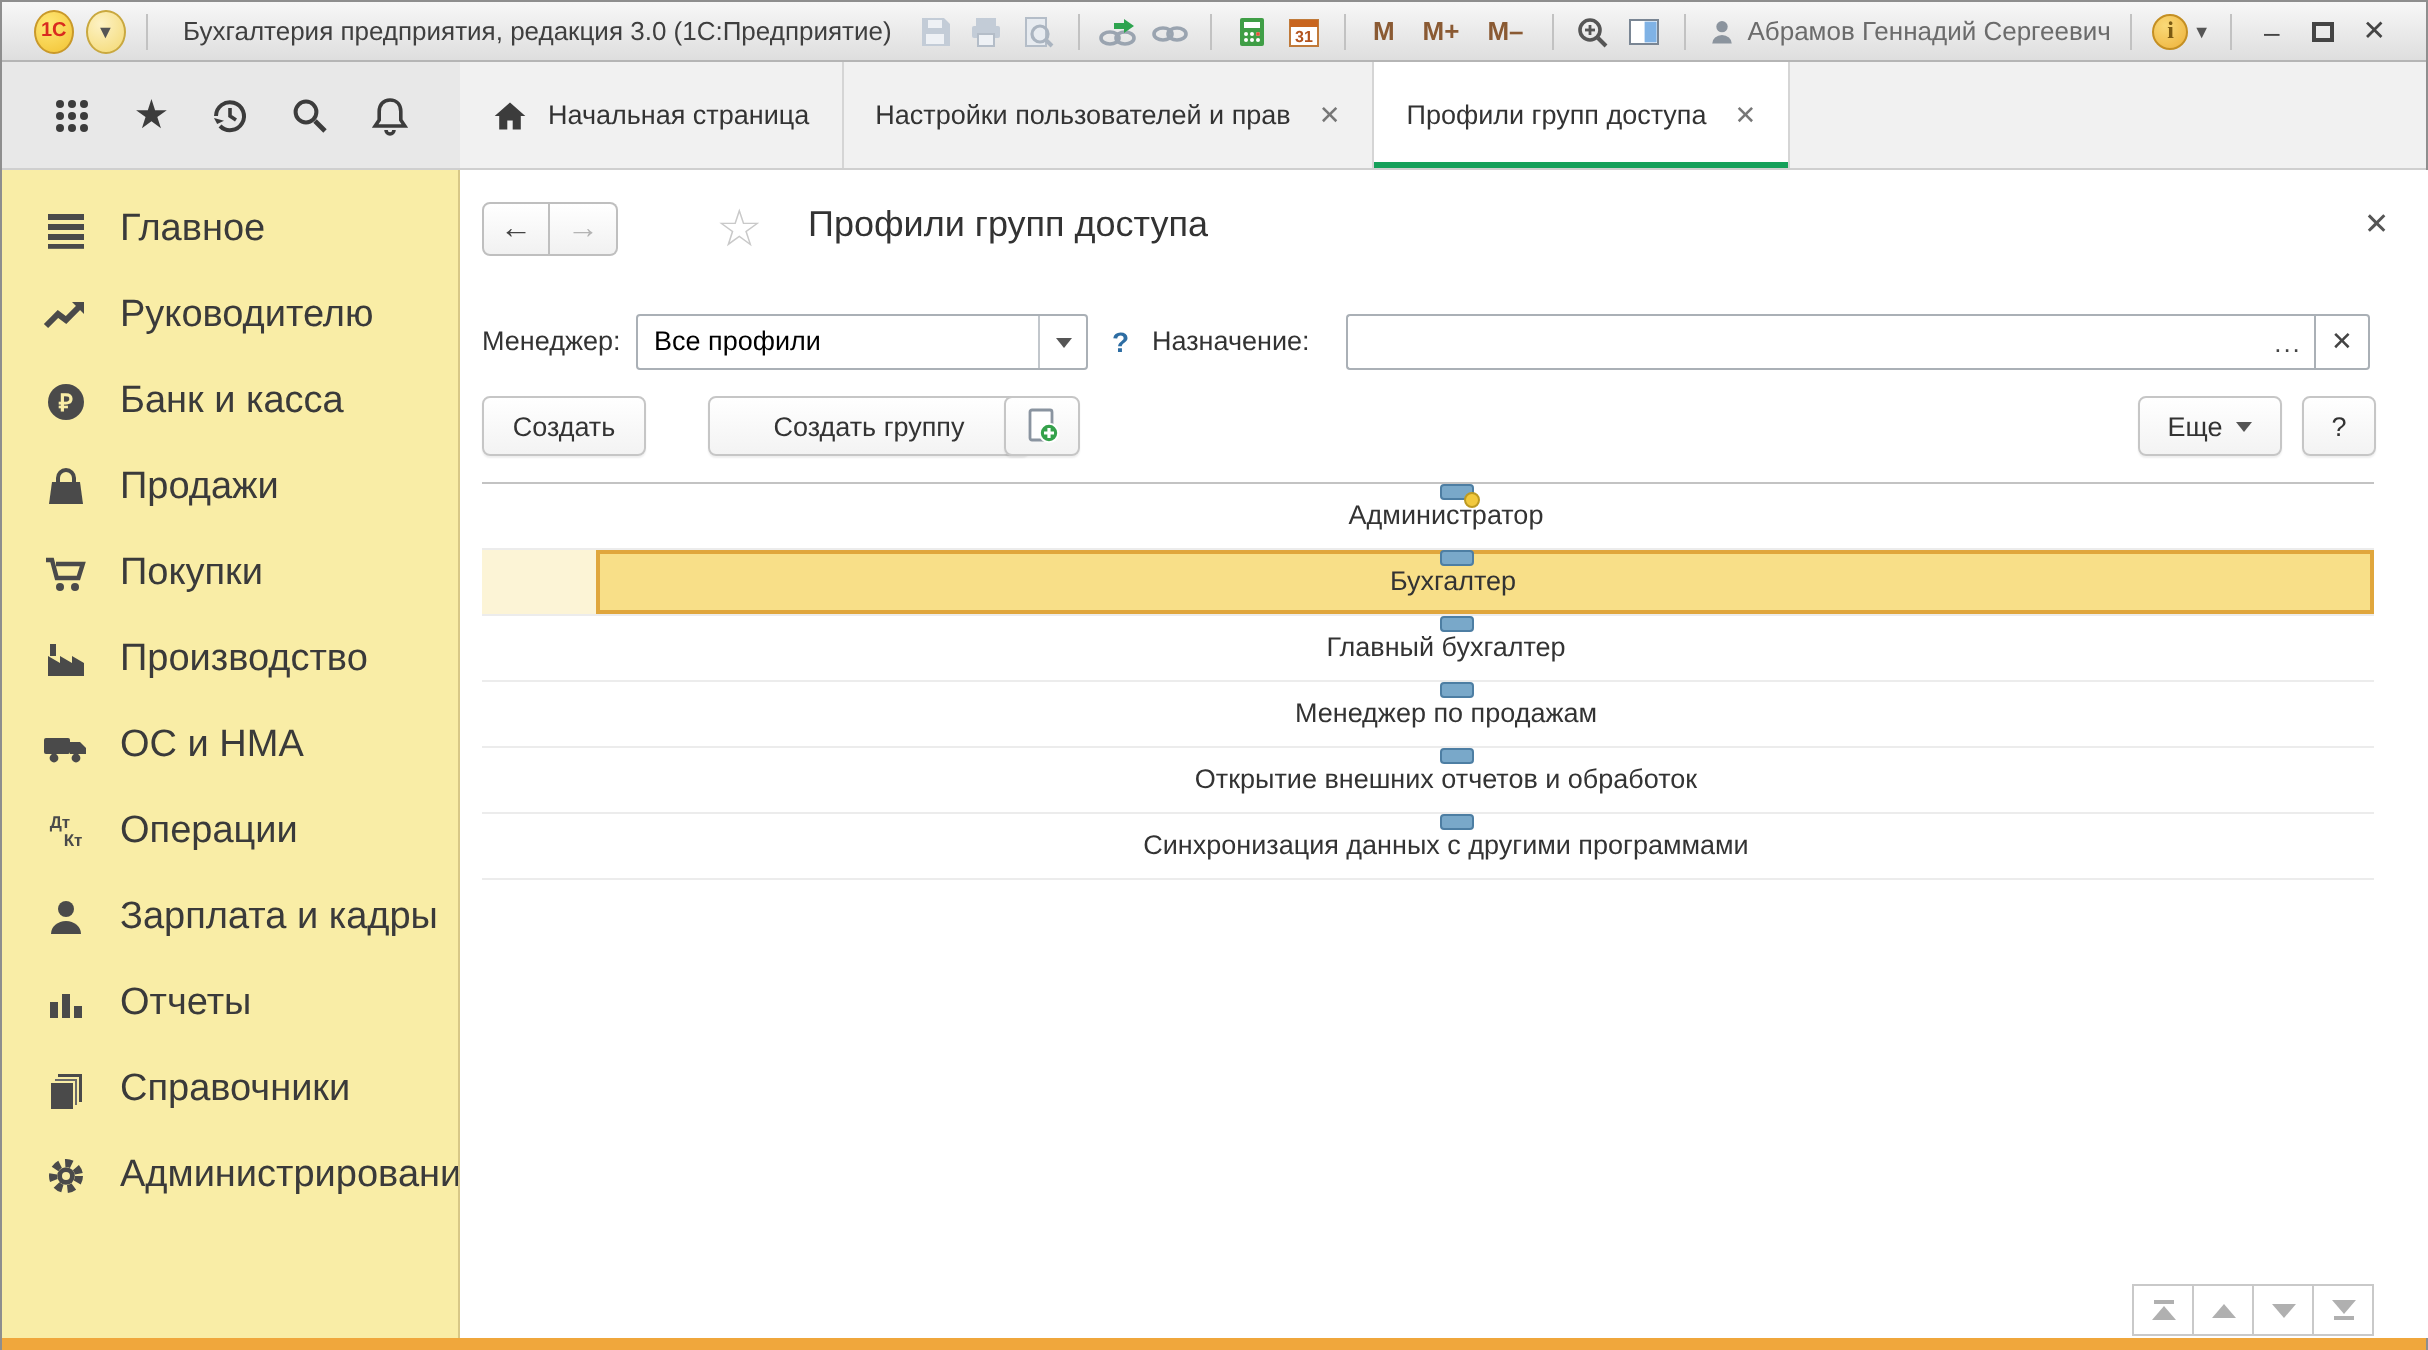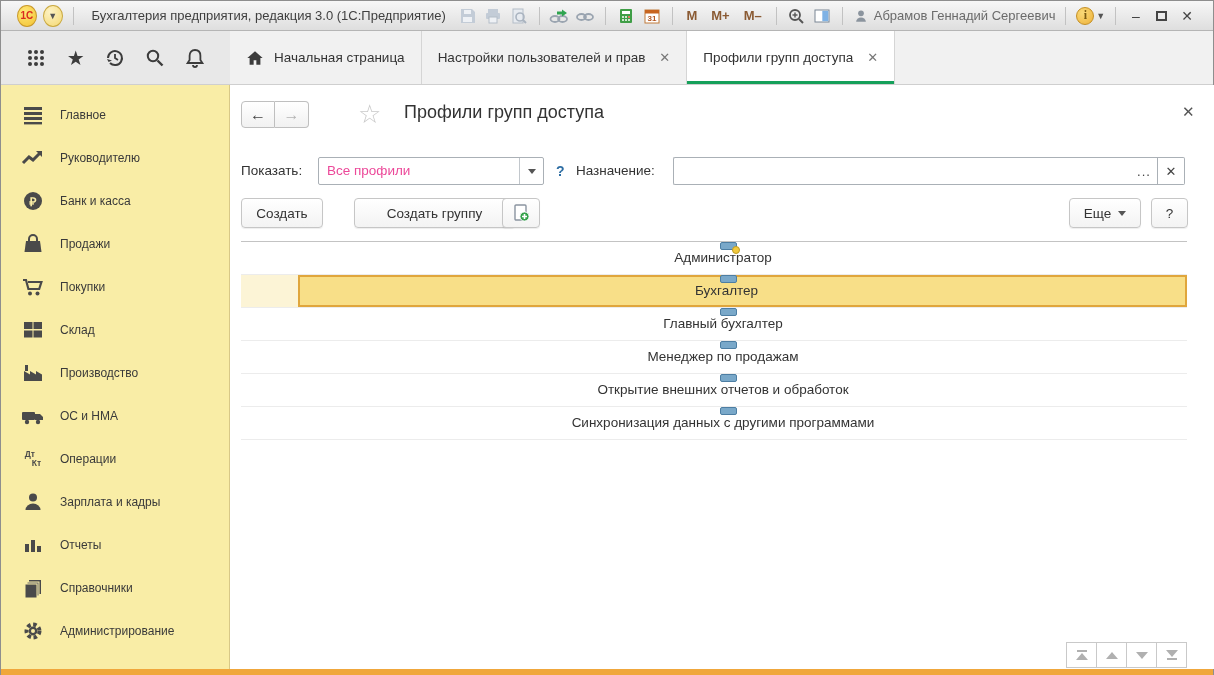--- a/index.html
+++ b/index.html
@@ -36,39 +36,39 @@
   .star-glyph { font-size:20px; color:#3c3c3c; line-height:1; }
   .tab { height:100%; display:flex; align-items:center; padding:12px 16px; gap:10px; border-right:1px solid #d5d5d5; cursor:pointer; position:relative; font-size:13.5px; color:#333; white-space:nowrap; }
   .tab .tab-close { color:#777; font-size:13px; margin-left:4px; }
   .tab.active { background:#fff; }
   .tab.active::after { content:""; position:absolute; left:0; right:0; bottom:0; height:3px; background:#15a05a; }
 
   
   .sidebar { position:absolute; left:0; top:84px; width:229px; height:584px; background:#f9eda6; border-right:1px solid #d8c887; padding-top:8px; overflow:hidden; }
   .side-item { height:43px; display:flex; align-items:center; padding-left:20px; cursor:pointer; }
   .side-ico { width:24px; height:24px; flex:none; display:flex; align-items:center; justify-content:center; margin-right:15px; }
-  .side-label { font-size:12px; color:#3a3a3a; }
+  .side-label { font-size:19px; color:#3a3a3a; }
   .dtkt { font-size:8.5px; font-weight:bold; color:#4a4a4a; line-height:1; text-align:left; }
   .dtkt .kt { display:block; margin-left:7px; }
 
   
   .content { position:absolute; left:229px; top:84px; width:985px; height:584px; background:#fff; }
 
   .nav-group { position:absolute; left:11px; top:16px; display:flex; }
   .nav-btn { width:34px; height:27px; background:linear-gradient(#fff,#f1f1f1); border:1px solid #bfbfbf; display:flex; align-items:center; justify-content:center; font-size:16px; cursor:pointer; }
   .nav-btn.back { border-radius:4px 0 0 4px; color:#444; }
   .nav-btn.fwd { border-radius:0 4px 4px 0; border-left:none; color:#b4b4b4; }
   .fav-star { position:absolute; left:128px; top:14px; font-size:26px; color:#c9c9c9; cursor:pointer; }
   .page-title { position:absolute; left:174px; top:17px; font-size:18px; color:#333; }
   .form-close { position:absolute; left:952px; top:18px; font-size:15px; color:#555; cursor:pointer; }
 
   .filter-row { position:absolute; left:0; top:72px; width:100%; height:28px; }
   .lbl { position:absolute; top:0; height:28px; line-height:28px; font-size:13.5px; color:#333; }
   .combo { position:absolute; left:88px; top:0; width:226px; height:28px; background:#fff; border:1px solid #aab0b6; border-radius:2px; display:flex; cursor:pointer; }
-  .combo-text { flex:1; line-height:26px; padding-left:8px; font-size:13.5px; color:#ec4899; }
+  .combo-text { flex:1; line-height:26px; padding-left:8px; font-size:13.5px; color:#000000; }
   .combo-arrow { width:24px; border-left:1px solid #c2c7cc; display:flex; align-items:center; justify-content:center; }
   .tri-down { width:0; height:0; border-left:4px solid transparent; border-right:4px solid transparent; border-top:5px solid #555; }
   .help-link { position:absolute; left:326px; top:0; line-height:28px; color:#2d6da3; font-weight:bold; font-size:14px; cursor:pointer; }
   .field-group { position:absolute; left:443px; top:0; width:512px; height:28px; display:flex; }
   .field-input { flex:1; height:28px; border:1px solid #aab0b6; border-right:none; padding:0 6px; font-size:13.5px; font-family:inherit; outline:none; border-radius:2px 0 0 2px; }
   .field-btn { width:27px; height:28px; border:1px solid #aab0b6; background:#fff; display:flex; align-items:center; justify-content:center; font-size:13px; color:#444; cursor:pointer; }
   .field-btn + .field-btn { border-left:none; border-radius:0 2px 2px 0; }
   .field-btn.dots { border-left:none; letter-spacing:1px; }
 
   .btn-row { position:absolute; left:0; top:113px; width:100%; height:30px; }
@@ -308,31 +308,20 @@
             <path d="M2 4h3l2.4 9h10.8l2.2-7H7" fill="none" stroke="#4a4a4a" stroke-width="2.2"></path>
             <circle cx="9" cy="17.5" r="2" fill="#4a4a4a"></circle>
             <circle cx="16.5" cy="17.5" r="2" fill="#4a4a4a"></circle>
           </svg>
         </span>
       <span class="side-label">Покупки</span>
     </div>
     <div class="side-item">
       <span class="side-ico">
           <svg width="22" height="22" viewBox="0 0 22 22" fill="#4a4a4a">
-            <rect x="2" y="3" width="8.5" height="7"></rect>
-            <rect x="11.5" y="3" width="8.5" height="7"></rect>
-            <rect x="2" y="11.5" width="8.5" height="7"></rect>
-            <rect x="11.5" y="11.5" width="8.5" height="7"></rect>
-          </svg>
-        </span>
-      <span class="side-label">Склад</span>
-    </div>
-    <div class="side-item">
-      <span class="side-ico">
-          <svg width="22" height="22" viewBox="0 0 22 22" fill="#4a4a4a">
             <path d="M2 19V9l6 3.5V9l6 3.5V9l6 3.5V19z"></path>
             <rect x="3" y="3" width="3" height="6"></rect>
           </svg>
         </span>
       <span class="side-label">Производство</span>
     </div>
     <div class="side-item">
       <span class="side-ico">
           <svg width="24" height="22" viewBox="0 0 24 22" fill="#4a4a4a">
             <rect x="1" y="7" width="13" height="8" rx="1"></rect>
@@ -394,21 +383,21 @@
 
     <div class="nav-group">
       <div class="nav-btn back">←</div>
       <div class="nav-btn fwd">→</div>
     </div>
     <div class="fav-star">☆</div>
     <div class="page-title">Профили групп доступа</div>
     <div class="form-close">✕</div>
 
     <div class="filter-row">
-      <span class="lbl" style="left:11px">Показать:</span>
+      <span class="lbl" style="left:11px">Менеджер:</span>
       <div class="combo">
         <span class="combo-text">Все профили</span>
         <span class="combo-arrow">
             <i class="tri-down"></i>
           </span>
       </div>
       <span class="help-link">?</span>
       <span class="lbl" style="left:346px">Назначение:</span>
       <div class="field-group">
         <input class="field-input" type="text" value="" style="">

